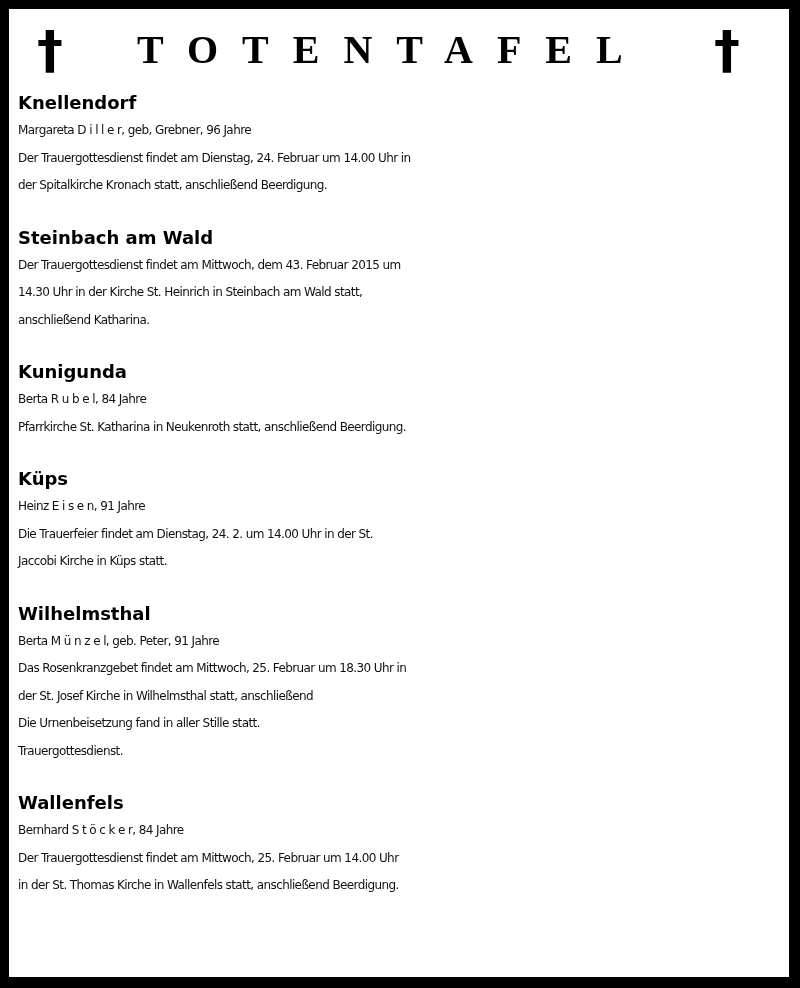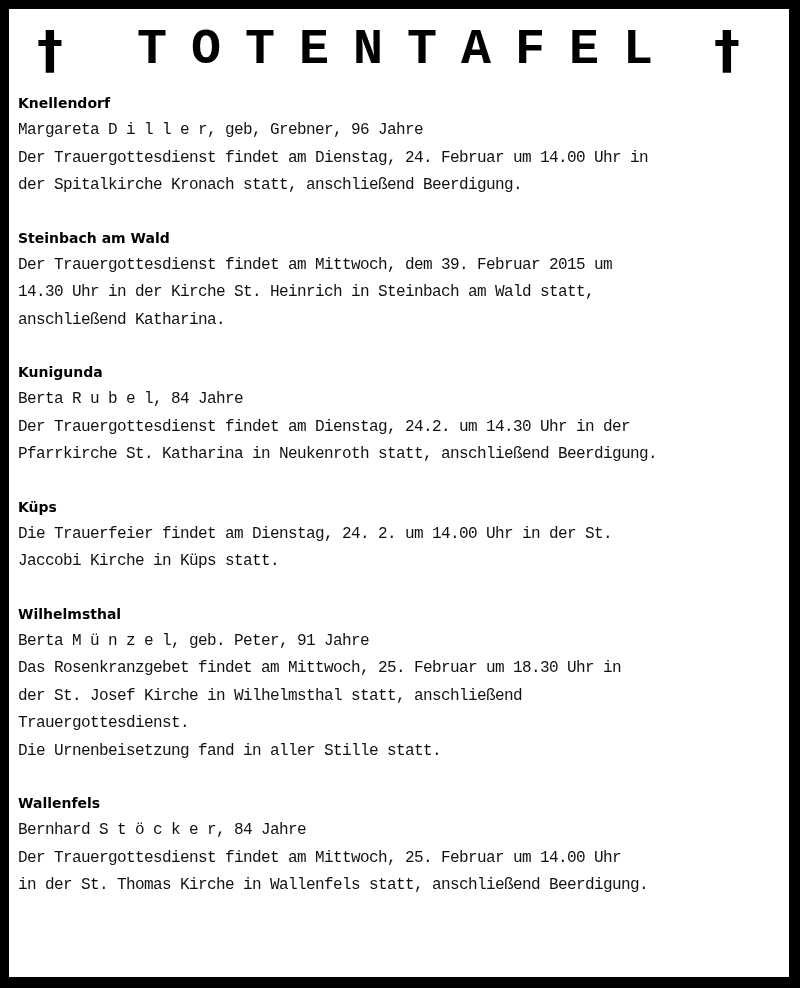--- a/index.html
+++ b/index.html
@@ -12,30 +12,30 @@
     position: absolute; left: 0; top: 6px; width: 780px; height: 70px;
   }
   .cross {
     position: absolute; top: 0; font-size: 52px; line-height: 70px; font-weight: bold; color: #000;
     font-family: "DejaVu Sans", sans-serif;
   }
   .cross.left { left: 28px; }
   .cross.right { left: 705px; }
   .title {
     position: absolute; left: 128px; top: 0; width: 540px; height: 70px; line-height: 70px;
-    font-size: 50px; font-weight: bold; letter-spacing: 24px; color: #000;
-    font-family: Liberation Mono, monospace; white-space: nowrap;
+    font-size: 40px; font-weight: bold; letter-spacing: 24px; color: #000;
+    font-family: Liberation Serif, serif; white-space: nowrap;
   }
   .entries {
     position: absolute; left: 9px; top: 80px; width: 765px;
     font-family: "DejaVu Sans", sans-serif; color: #111;
   }
   .entry { margin-bottom: 24px; }
-  .place { font-weight: bold; font-size: 14px; line-height: 28px; color: #000; }
-  .line { font-size: 16px; line-height: 27.5px; white-space: nowrap; letter-spacing: -0.6px; font-family: Liberation Mono, monospace; }
+  .place { font-weight: bold; font-size: 18px; line-height: 28px; color: #000; }
+  .line { font-size: 12px; line-height: 27.5px; white-space: nowrap; letter-spacing: -0.6px; }
 </style>
 </head>
 <body>
 
 <div class="frame">
   <div class="header">
     <span class="cross left">†</span>
     <span class="title">TOTENTAFEL</span>
     <span class="cross right">†</span>
   </div>
@@ -43,45 +43,45 @@
   <div class="entries">
     <div class="entry">
       <div class="place">Knellendorf</div>
       <div class="line">Margareta D i l l e r, geb, Grebner, 96 Jahre</div>
       <div class="line">Der Trauergottesdienst findet am Dienstag, 24. Februar um 14.00 Uhr in</div>
       <div class="line">der Spitalkirche Kronach statt, anschließend Beerdigung.</div>
     </div>
 
     <div class="entry">
       <div class="place">Steinbach am Wald</div>
-      <div class="line">Der Trauergottesdienst findet am Mittwoch, dem 39. Februar 2015 um</div>
+      <div class="line">Der Trauergottesdienst findet am Mittwoch, dem 43. Februar 2015 um</div>
       <div class="line">14.30 Uhr in der Kirche St. Heinrich in Steinbach am Wald statt,</div>
       <div class="line">anschließend Katharina.</div>
     </div>
 
     <div class="entry">
       <div class="place">Kunigunda</div>
       <div class="line">Berta R u b e l, 84 Jahre</div>
-      <div class="line">Der Trauergottesdienst findet am Dienstag, 24.2. um 14.30 Uhr in der</div>
       <div class="line">Pfarrkirche St. Katharina in Neukenroth statt, anschließend Beerdigung.</div>
     </div>
 
     <div class="entry">
       <div class="place">Küps</div>
+      <div class="line">Heinz E i s e n, 91 Jahre</div>
       <div class="line">Die Trauerfeier findet am Dienstag, 24. 2. um 14.00 Uhr in der St.</div>
       <div class="line">Jaccobi Kirche in Küps statt.</div>
     </div>
 
     <div class="entry">
       <div class="place">Wilhelmsthal</div>
       <div class="line">Berta M ü n z e l, geb. Peter, 91 Jahre</div>
       <div class="line">Das Rosenkranzgebet findet am Mittwoch, 25. Februar um 18.30 Uhr in</div>
       <div class="line">der St. Josef Kirche in Wilhelmsthal statt, anschließend</div>
+      <div class="line">Die Urnenbeisetzung fand in aller Stille statt.</div>
       <div class="line">Trauergottesdienst.</div>
-      <div class="line">Die Urnenbeisetzung fand in aller Stille statt.</div>
     </div>
 
     <div class="entry">
       <div class="place">Wallenfels</div>
       <div class="line">Bernhard S t ö c k e r, 84 Jahre</div>
       <div class="line">Der Trauergottesdienst findet am Mittwoch, 25. Februar um 14.00 Uhr</div>
       <div class="line">in der St. Thomas Kirche in Wallenfels statt, anschließend Beerdigung.</div>
     </div>
   </div>
 </div>

